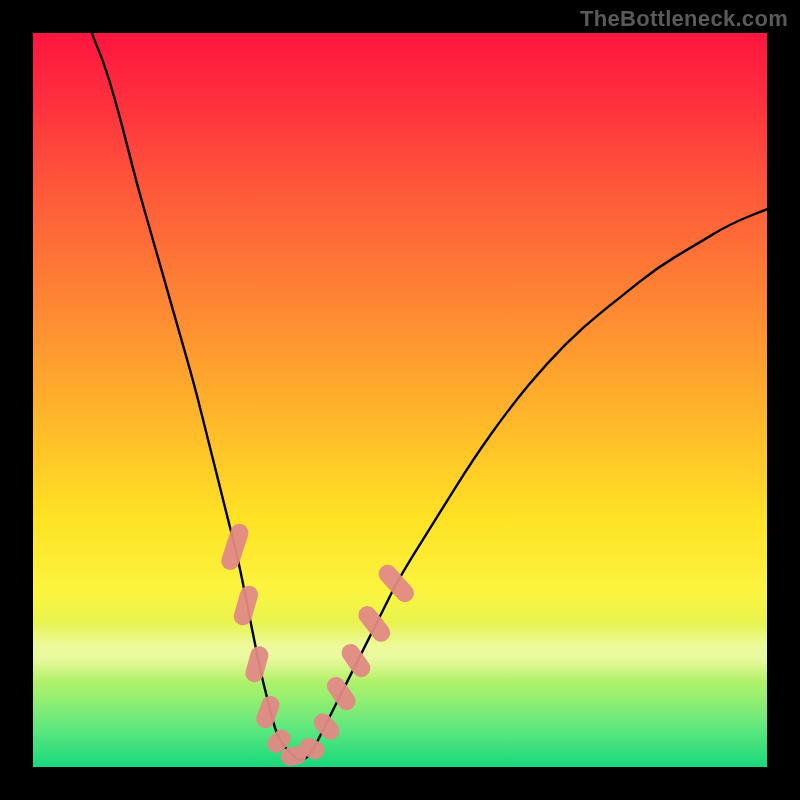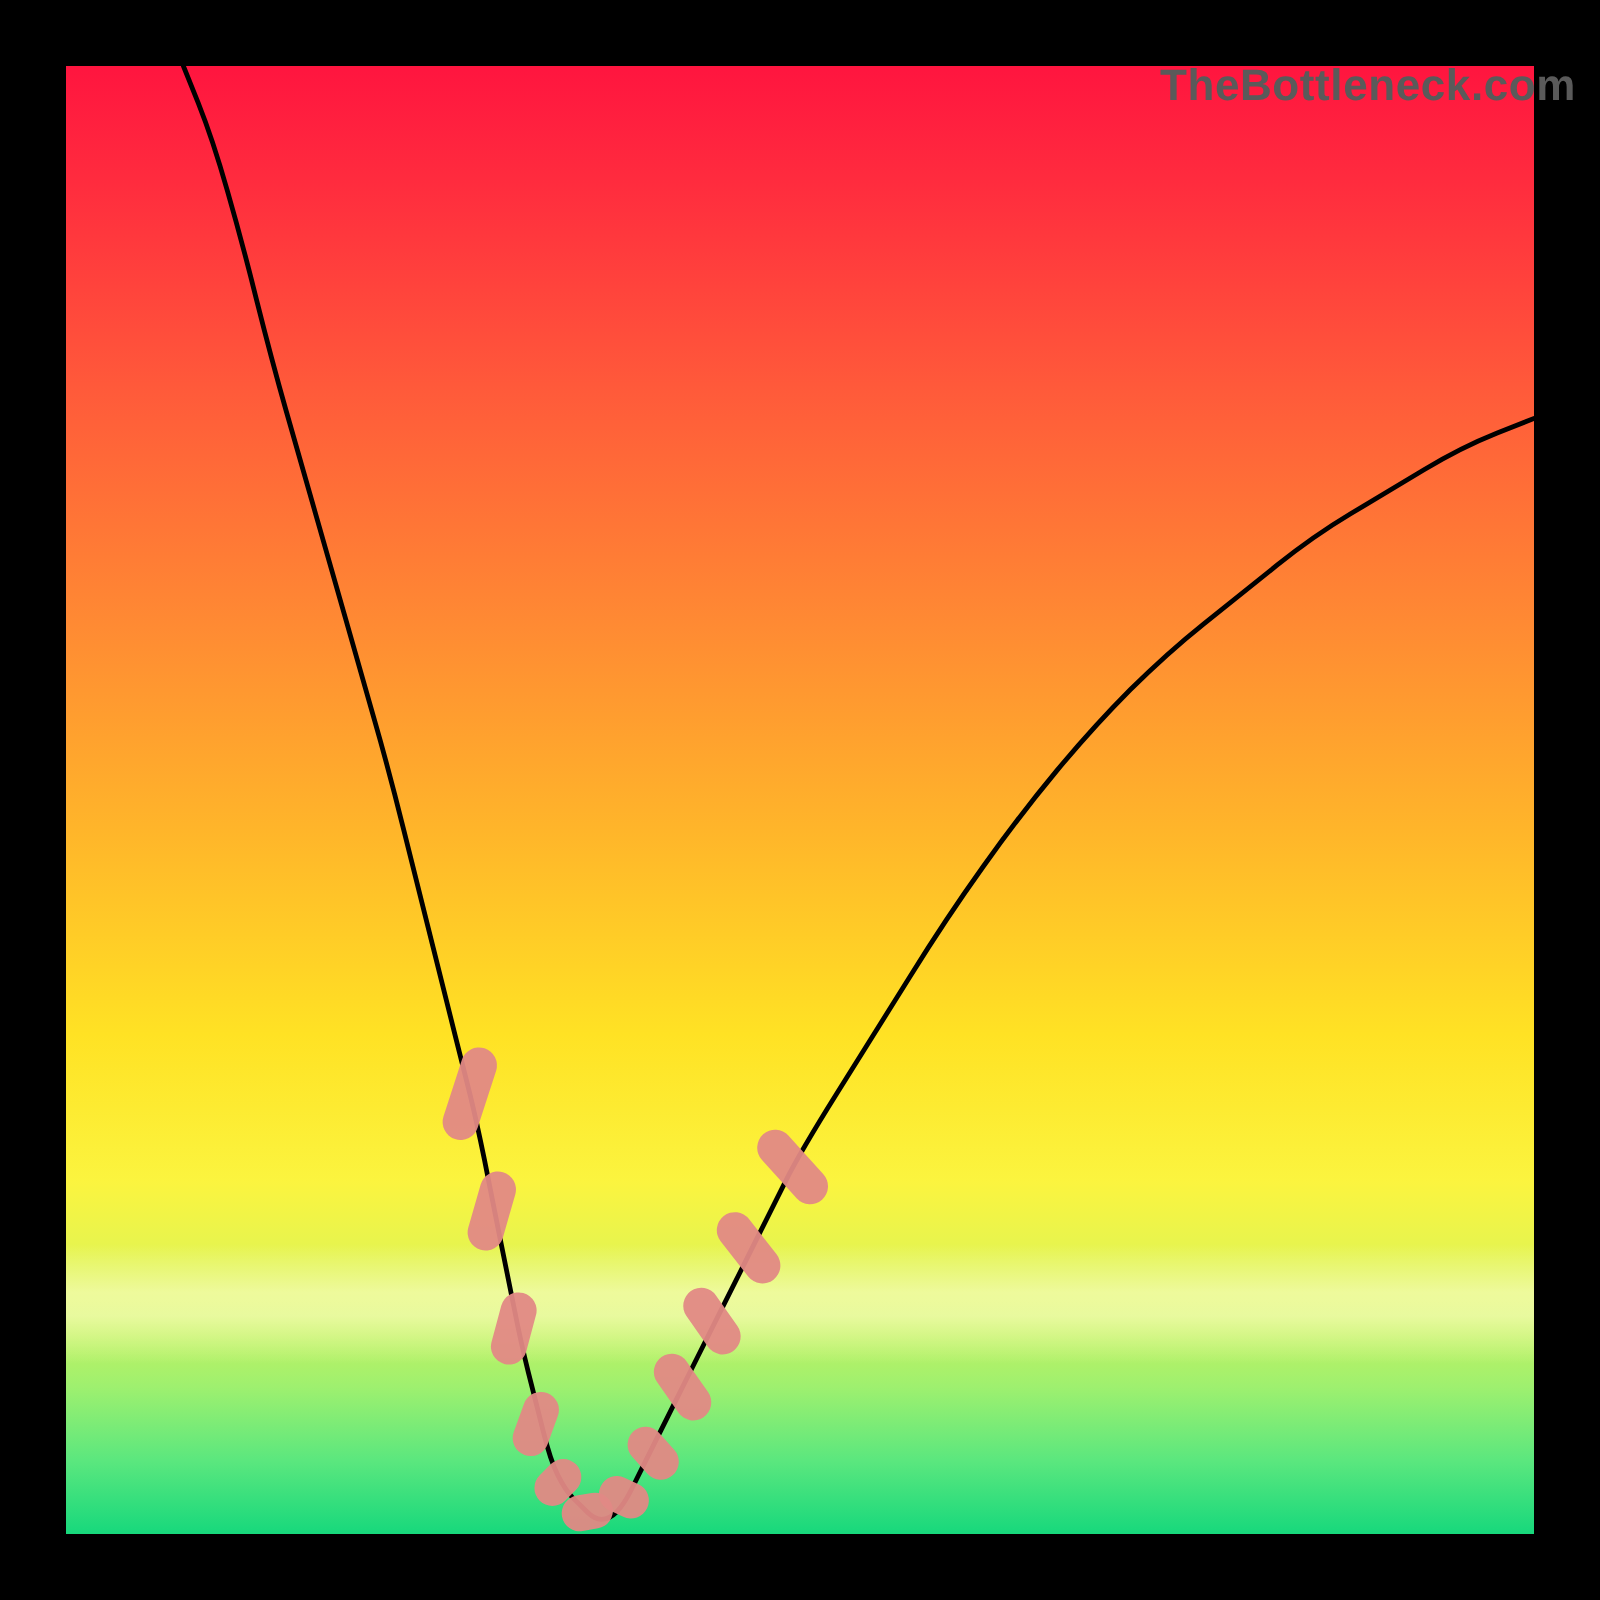--- a/index.html
+++ b/index.html
@@ -19,21 +19,20 @@
   }
   .watermark {
     position: absolute;
     top: 6px;
     right: 12px;
     color: #5a5a5a;
     font-size: 22px;
     font-weight: 600;
     letter-spacing: 0.3px;
     z-index: 10;
-    margin-top: 24px;
   }
   .plot {
     position: absolute;
     left: 33px;
     top: 33px;
     width: 734px;
     height: 734px;
     overflow: hidden;
     z-index: 1;
   }

